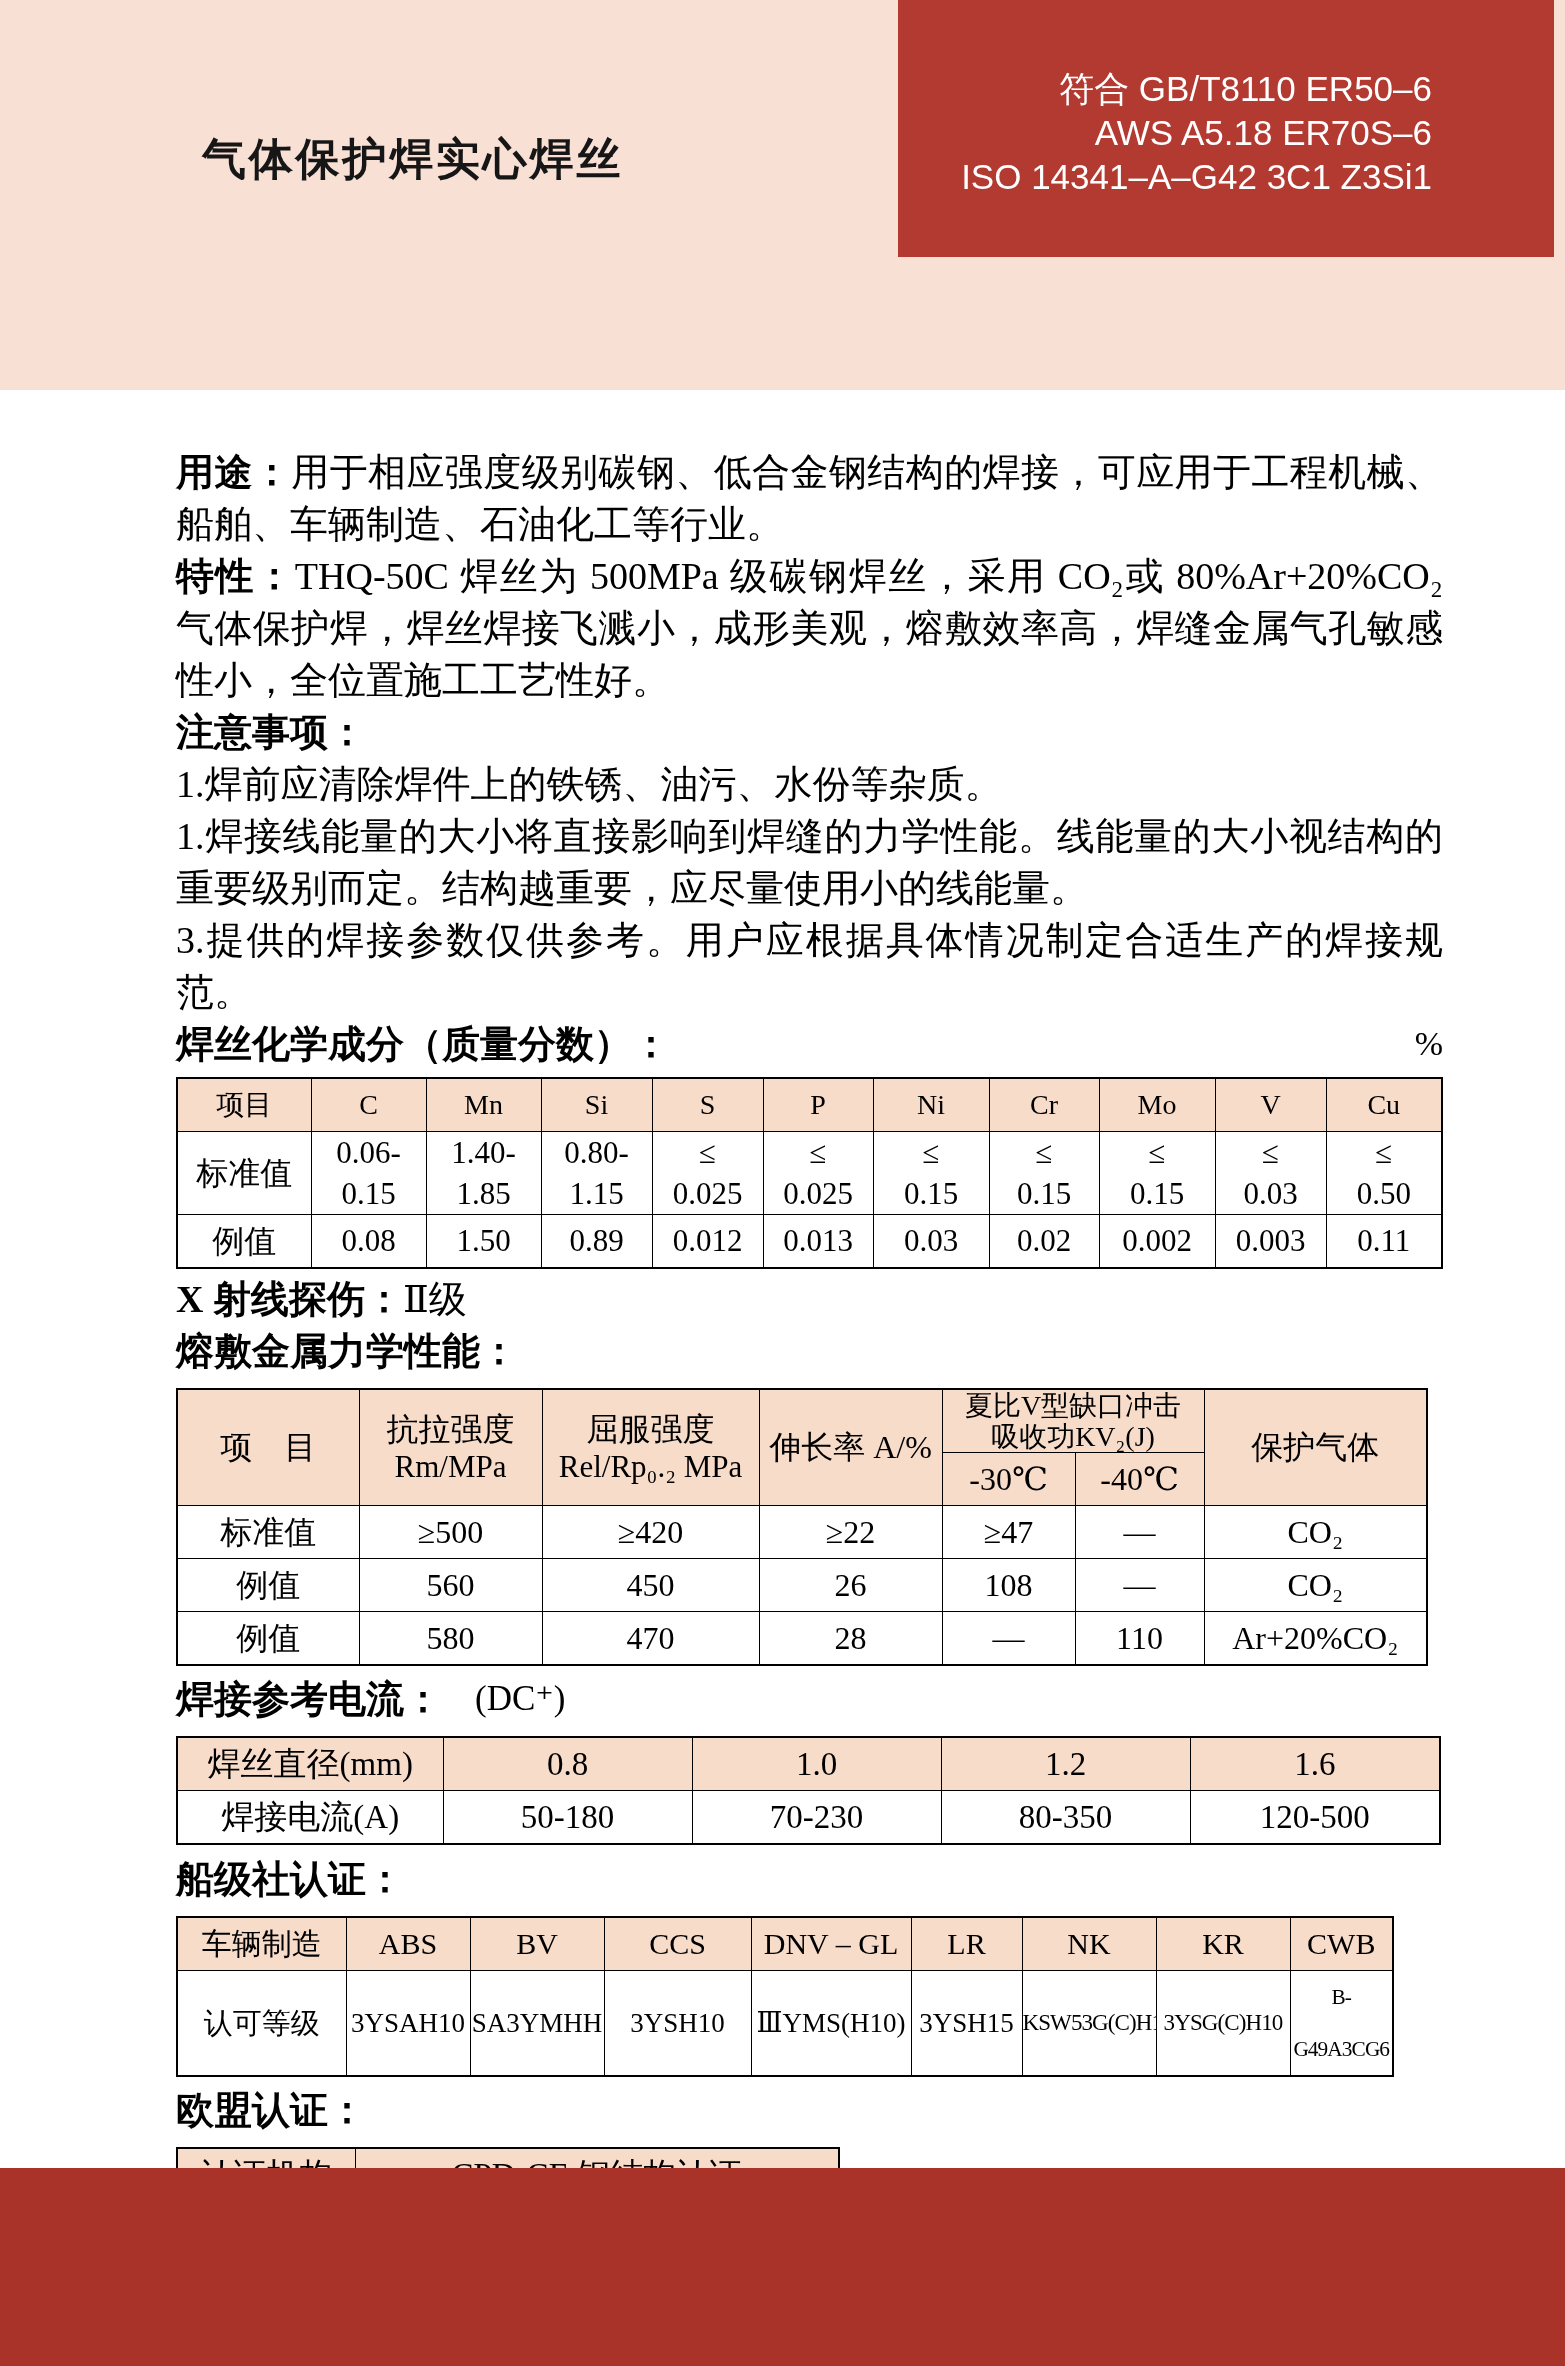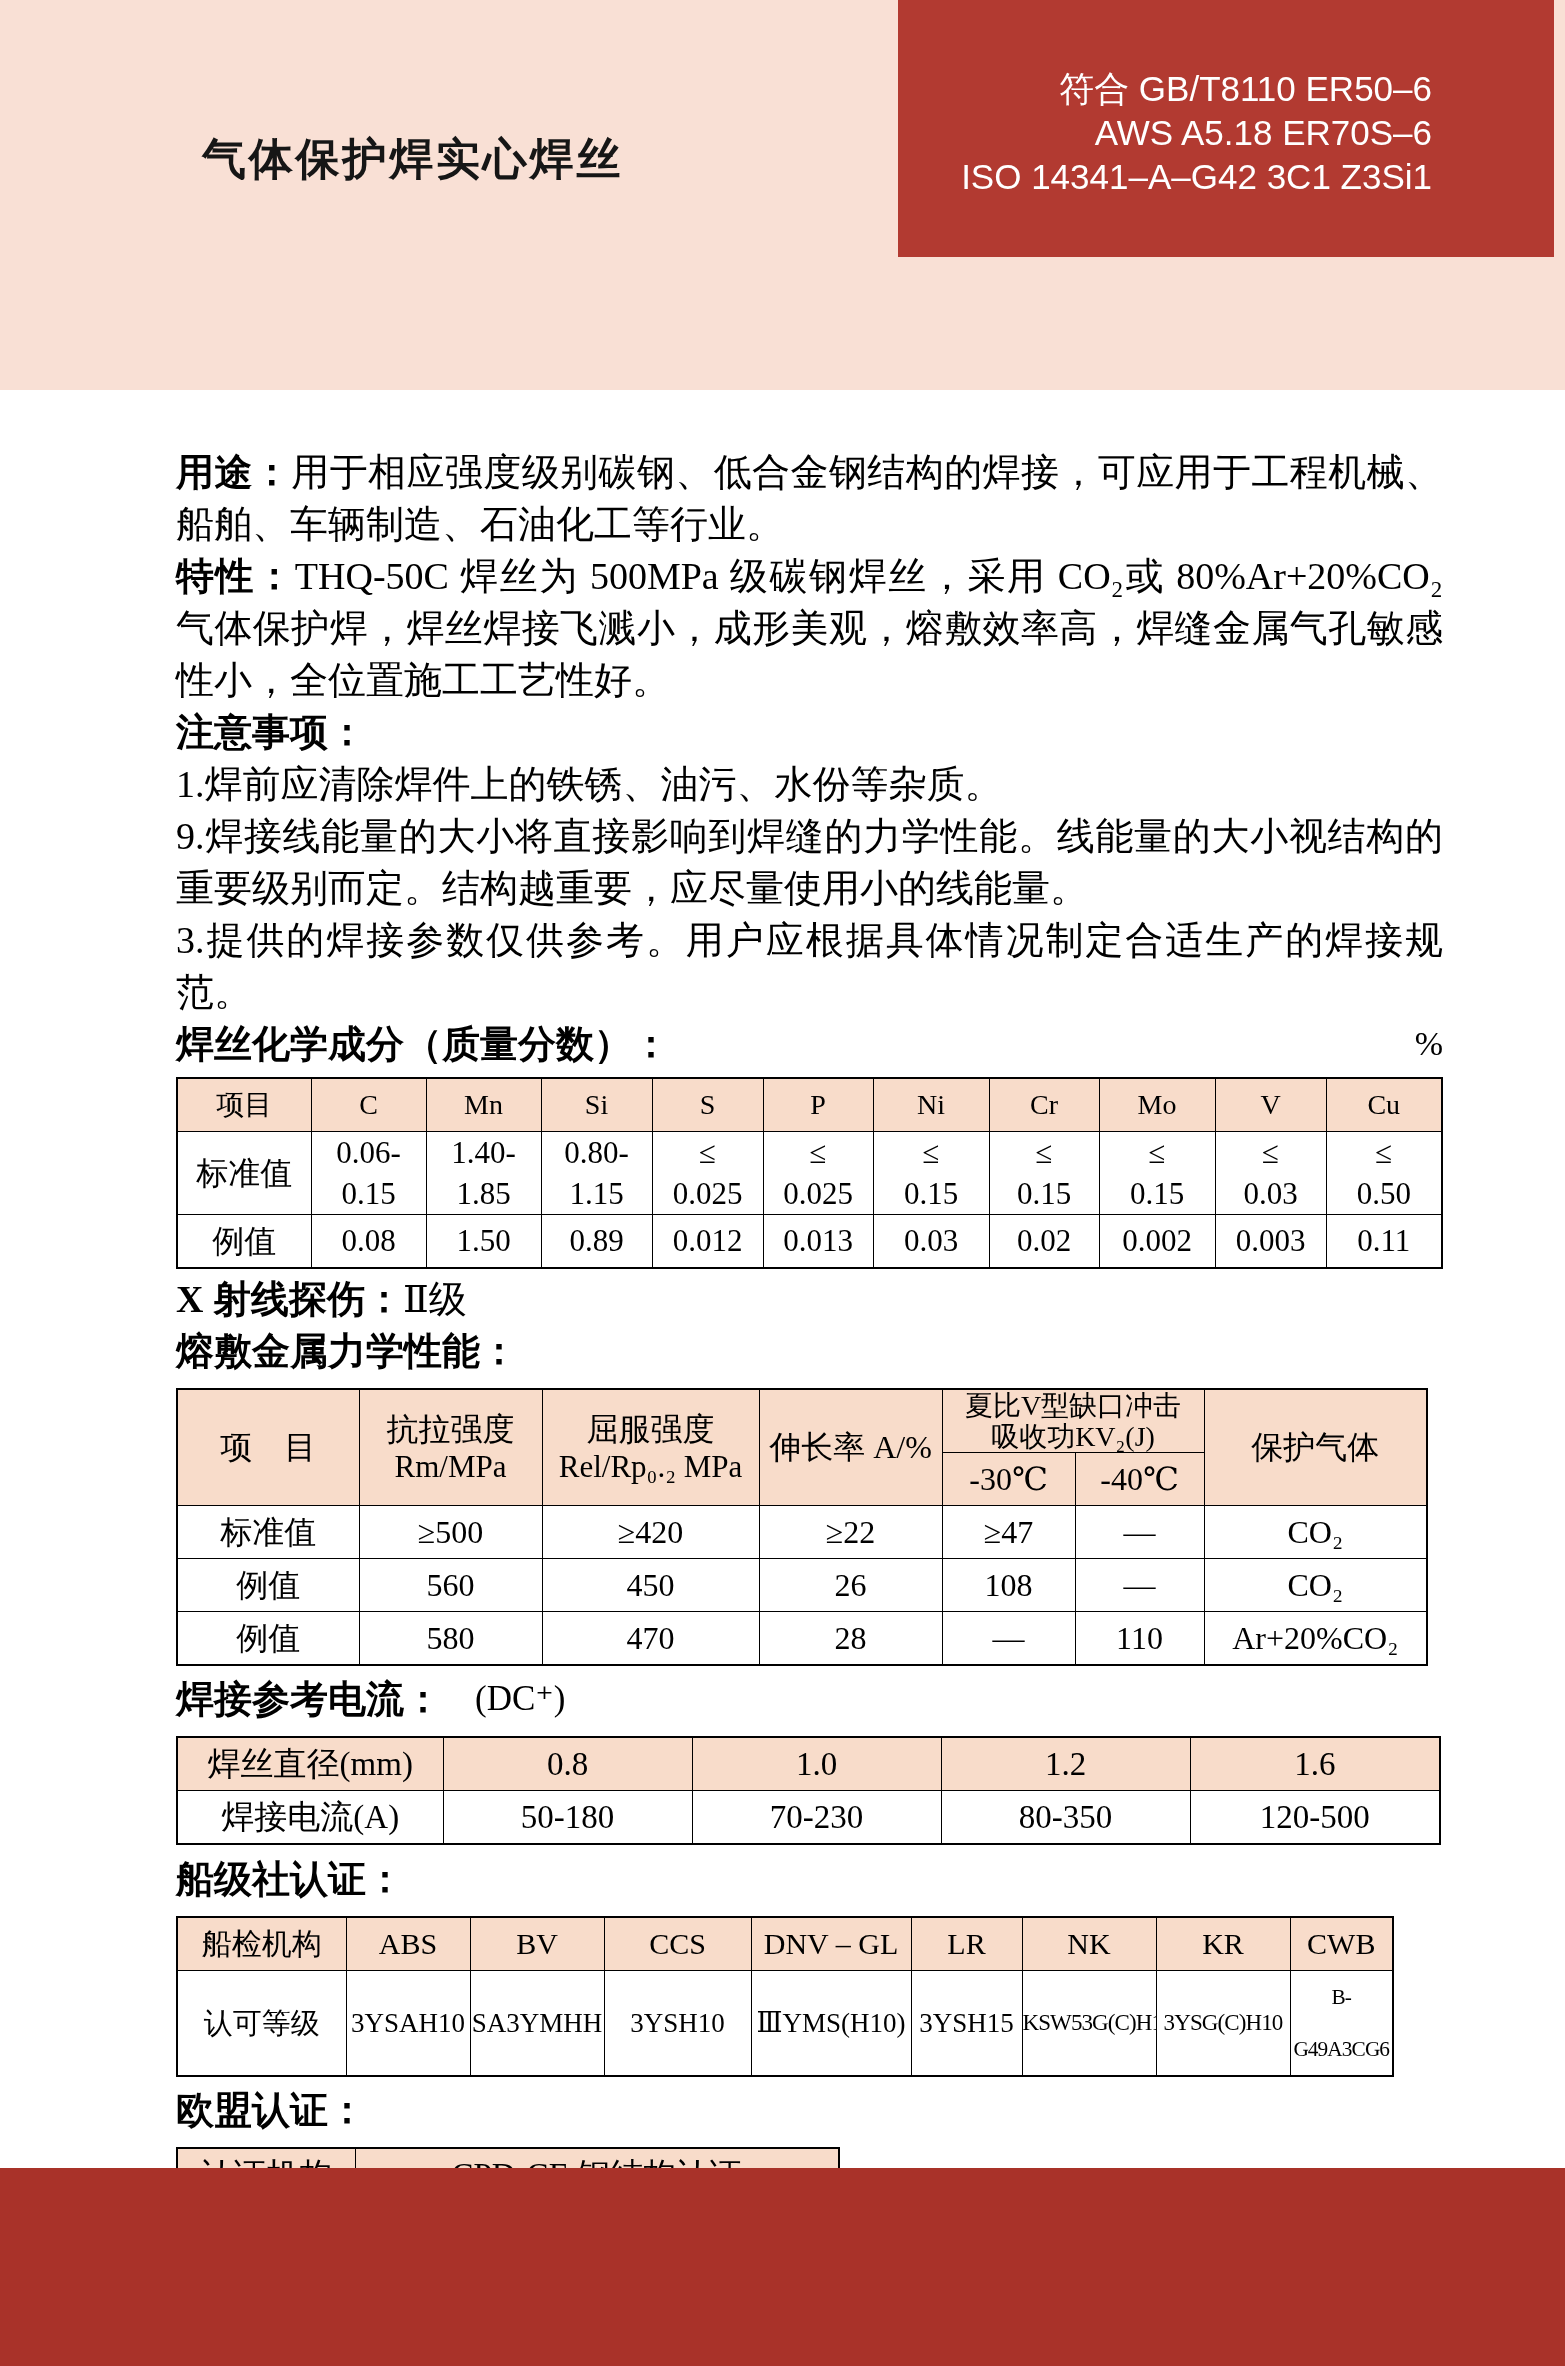--- a/index.html
+++ b/index.html
@@ -86,21 +86,21 @@
   </header>
 
   <main class="content">
 
     <p class="para"><span class="blabel">用途：</span><span>用于相应强度级别碳钢、低合金钢结构的焊接，可应用于工程机械、船舶、车辆制造、石油化工等行业。</span></p>
 
     <p class="para"><span class="blabel">特性：</span><span>THQ-50C 焊丝为 500MPa 级碳钢焊丝，采用 CO₂或 80%Ar+20%CO₂ 气体保护焊，焊丝焊接飞溅小，成形美观，熔敷效率高，焊缝金属气孔敏感性小，全位置施工工艺性好。</span></p>
 
     <p class="para blabel">注意事项：</p>
     <p class="para">1.焊前应清除焊件上的铁锈、油污、水份等杂质。</p>
-    <p class="para">9.焊接线能量的大小将直接影响到焊缝的力学性能。线能量的大小视结构的重要级别而定。结构越重要，应尽量使用小的线能量。</p>
+    <p class="para">1.焊接线能量的大小将直接影响到焊缝的力学性能。线能量的大小视结构的重要级别而定。结构越重要，应尽量使用小的线能量。</p>
     <p class="para">3.提供的焊接参数仅供参考。用户应根据具体情况制定合适生产的焊接规范。</p>
 
     <div class="sect-row">
       <h2>焊丝化学成分（质量分数）：</h2>
       <span class="unit">%</span>
     </div>
 
     <table class="tbl chem">
       <colgroup>
         <col style="width:134px">
@@ -299,21 +299,21 @@
           <col style="width:134px">
           <col style="width:147px">
         <col style="width:160px">
           <col style="width:111px">
           <col style="width:134px">
           <col style="width:134px">
           <col style="width:103px">
       </colgroup>
       <tbody>
           <tr class="ph">
-        <th>船检机构</th>
+        <th>车辆制造</th>
         <th>ABS</th>
         <th>BV</th>
         <th>CCS</th>
         <th>DNV – GL</th>
         <th>LR</th>
         <th>NK</th>
         <th>KR</th>
         <th>CWB</th>
       </tr>
       <tr>

